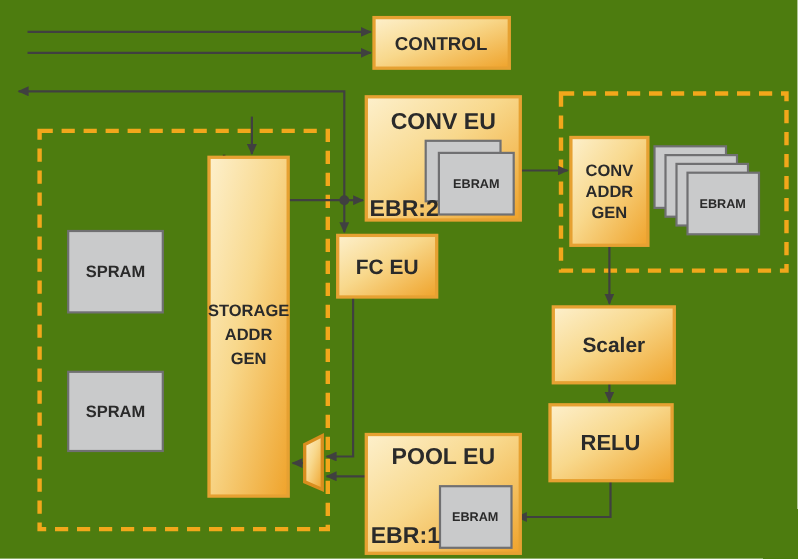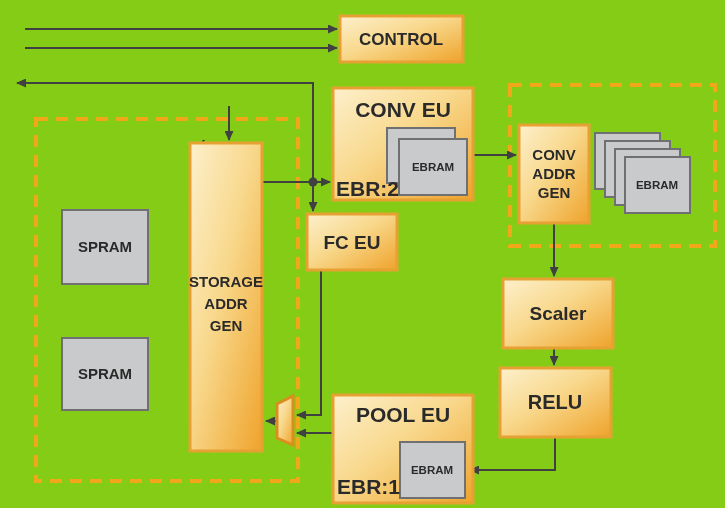--- a/index.html
+++ b/index.html
@@ -1,16 +1,16 @@
 <!DOCTYPE html>
 <html style="--text: #2a2a2a; --line: #404040; --block-border: #e6a132; --block-fill-light: #fdf0cc; --block-fill-mid: #f8d88c; --block-fill-dark: #efa32b; --dashed-border: #f2a71b; --gray-fill: #c9cacb; --gray-border: #707072; --mux-border: #d98e1e;"><head>
 <meta charset="utf-8">
 <style>
   html,body{margin:0;padding:0;background:#ffffff;}
-  .stage{position:relative;width:725px;height:508px;background:#84cc16;overflow:hidden;
+  .stage{position:relative;width:725px;height:508px;background:#4d7c0f;overflow:hidden;
          font-family:"Liberation Sans",sans-serif;}
   svg{display:block;}
   text{font-family:"Liberation Sans",sans-serif;fill:var(--text,#2a2a2a);}
   .blk{fill:url(#blockGrad);stroke:var(--block-border,#e6a132);stroke-width:3;}
   .gray{fill:var(--gray-fill,#c9cacb);stroke:var(--gray-border,#707072);stroke-width:2;}
   .dash{fill:none;stroke:var(--dashed-border,#f2a71b);stroke-width:4;stroke-dasharray:12 8;}
   .wire{fill:none;stroke:var(--line,#404040);stroke-width:2;}
   .t-title{font-size:21px;font-weight:700;}
   .t-ctrl{font-size:17px;font-weight:700;}
   .t-mid{font-size:19px;font-weight:700;}

